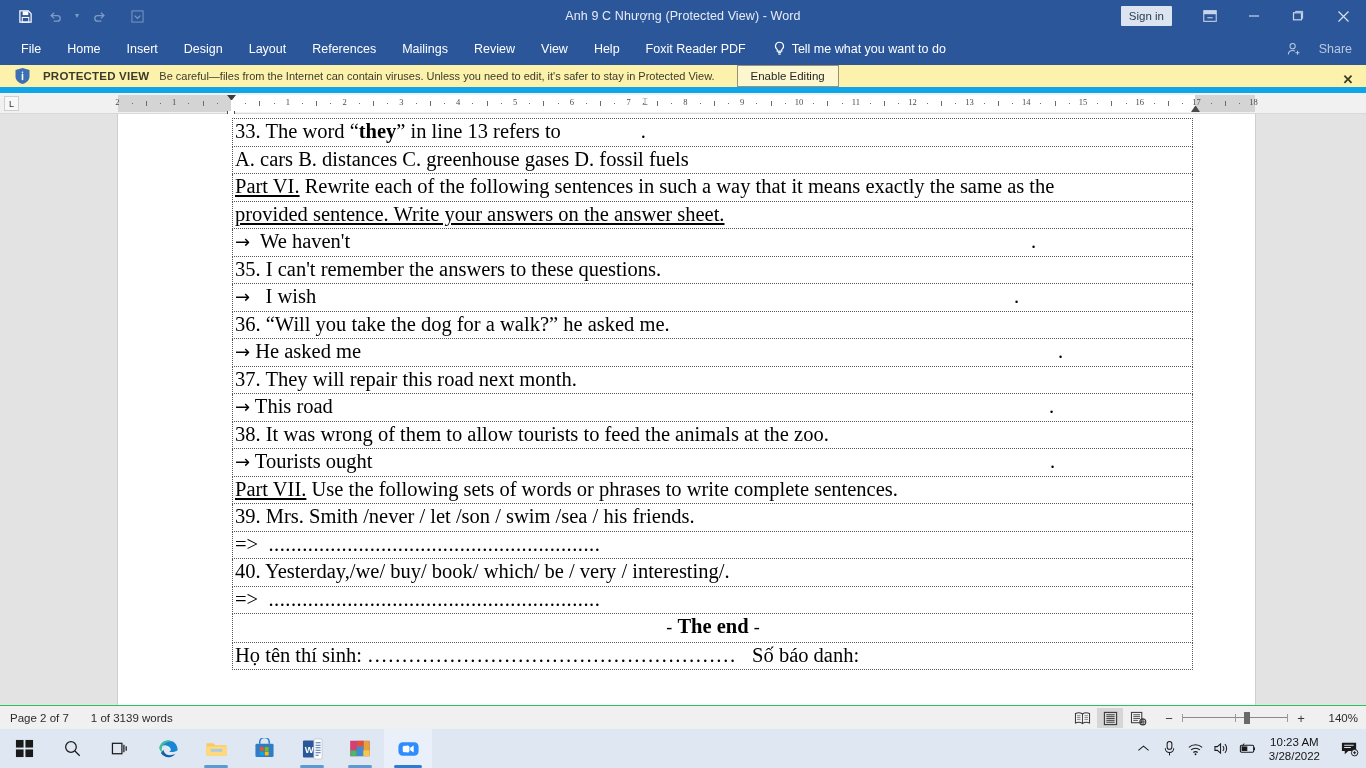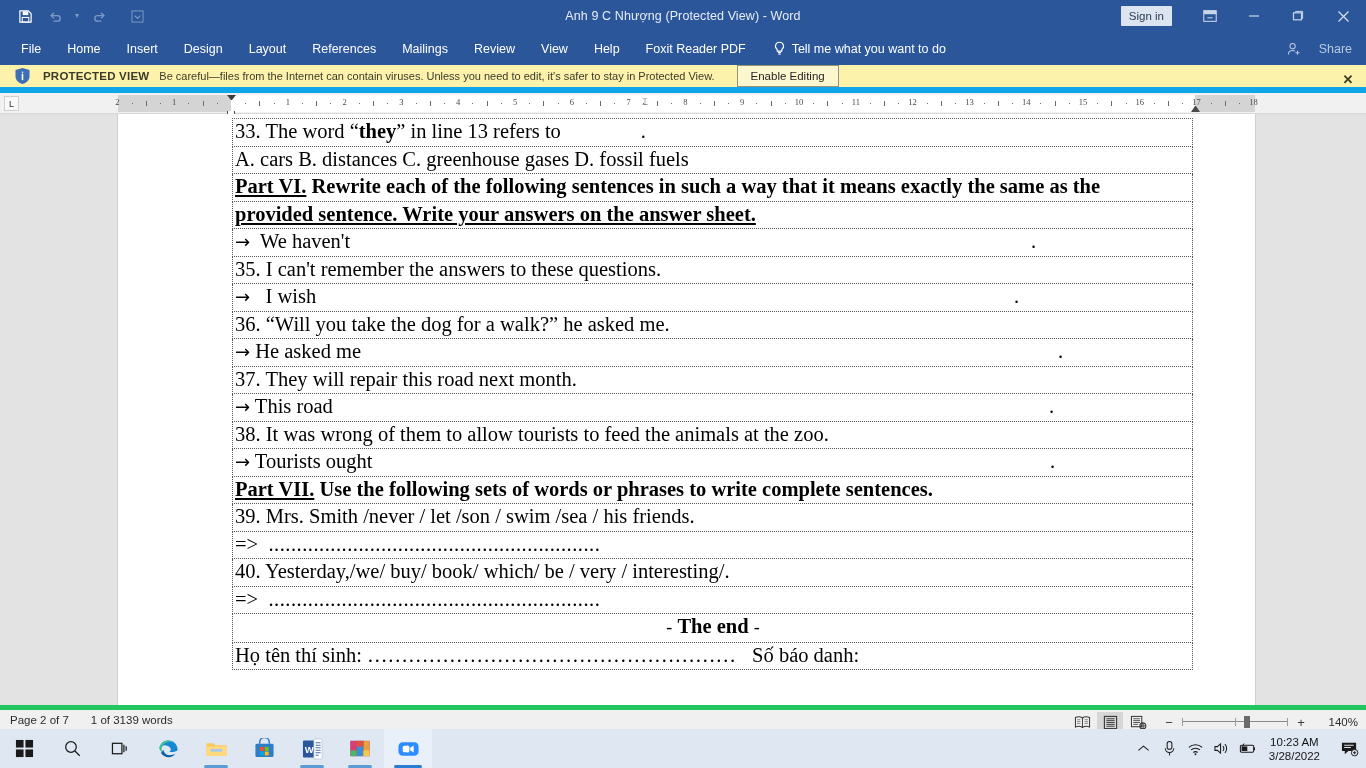--- a/index.html
+++ b/index.html
@@ -148,31 +148,31 @@
   table.doc td {
     border: 1px dotted #555;
     padding: 0 1px 1px 2px;
     font-size: 20.5px;
     line-height: 25.5px;
     color: #000;
     vertical-align: top;
     white-space: nowrap;
     overflow: hidden;
   }
-  td.b { font-weight: bold; }
+  td.b { font-weight: normal; }
   .u { text-decoration: underline; }
   .row-dot { float: right; padding-right: 0; }
   .arrow { font-family: "DejaVu Sans", sans-serif; font-size: 18px; }
   .center { text-align: center; }
   .dots { letter-spacing: .5px; }
 
   
   .statusbar {
     position: absolute; left: 0; top: 705px; width: 1366px; height: 24px;
-    background: #f0f0f0; border-top: 5px solid #22c55e;
+    background: #f0f0f0; border-top: 1px solid #22c55e;
     display: flex; align-items: center;
   }
   .sb-item { font-size: 11.5px; color: #2b2b2b; margin-left: 10px; }
   .sb-right { position: absolute; right: 8px; top: 0; height: 24px; display: flex; align-items: center; gap: 2px; }
   .viewbtn {
     width: 26px; height: 20px; display: flex; align-items: center; justify-content: center;
     color: #3a3a3a;
   }
   .viewbtn.active { background: #d6d6d6; }
   .viewbtn svg { display: block; }

